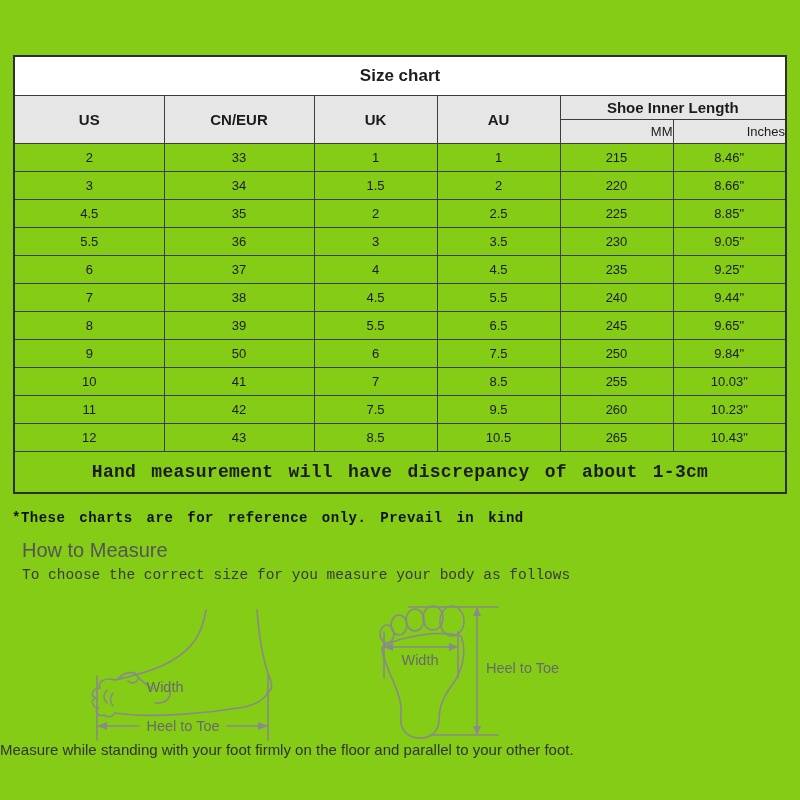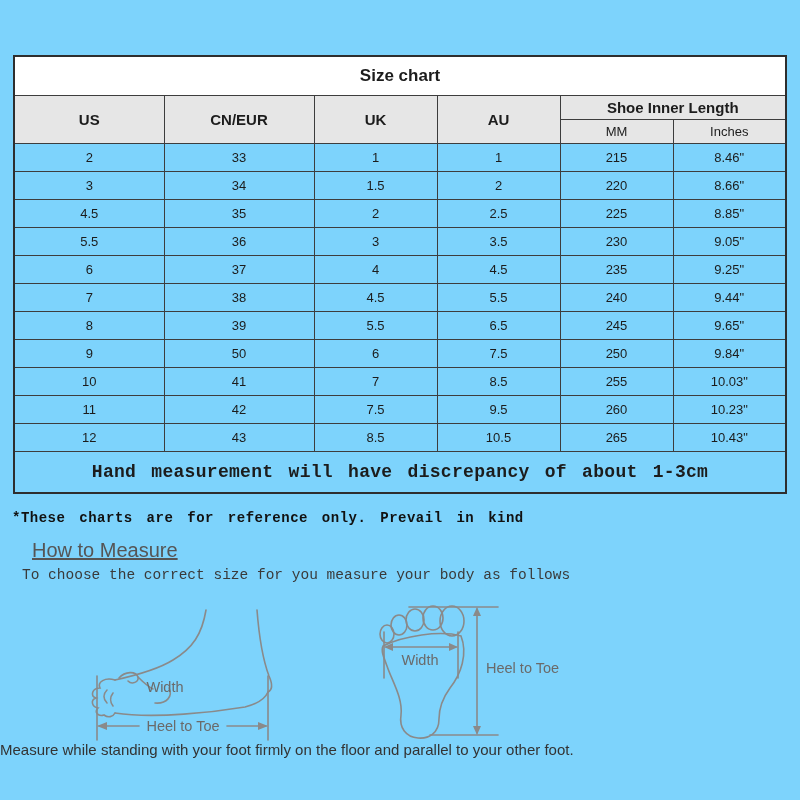--- a/index.html
+++ b/index.html
@@ -1,51 +1,51 @@
 <!DOCTYPE html>
 <html><head>
 <meta charset="utf-8">
 <style>
   html,body{margin:0;padding:0;}
   body{
     width:800px;height:800px;background:#ffffff;
     font-family:"Liberation Sans", sans-serif;
     position:relative;overflow:hidden;color:#1a1a1a;
   }
-  .page{position:absolute;inset:0;background:#7dd3fc;}
+  .page{position:absolute;inset:0;background:#84cc16;}
 
   table.size-chart{
     position:absolute;left:13px;top:55px;width:773px;
     border-collapse:collapse;table-layout:fixed;
     border:2px solid #2e2e2e;
   }
   table.size-chart td{
     border:1px solid #3d3d3d;
     text-align:center;vertical-align:middle;
     padding:0;color:#1c1c1c;
   }
   tr.title-row td{height:38px;font-weight:bold;font-size:17px;background:#ffffff;}
   tr.head-row td{background:#e6e6e6;font-weight:bold;font-size:15px;height:23px;}
-  tr.subhead-row td{background:#e6e6e6;font-weight:normal;font-size:13px;height:23px;}
+  tr.subhead-row td{background:#e6e6e6;font-weight:normal;font-size:13px;height:23px;text-align:right;}
   tr.data-row td{height:27px;font-size:13px;}
   tr.footnote-row td{
     height:40px;
     font-family:"Liberation Mono", monospace;
     font-weight:bold;font-size:18px;letter-spacing:0.3px;word-spacing:4px;
   }
 
   .ref-note{
     position:absolute;left:12px;top:510px;
     font-family:"Liberation Mono", monospace;
     font-weight:bold;font-size:14px;letter-spacing:0.5px;word-spacing:5px;
     color:#111111;white-space:nowrap;
   }
   .htm-heading{
-    position:absolute;left:32px;top:539px;
-    font-size:20px;color:#555555;text-decoration:underline;
+    position:absolute;left:22px;top:539px;
+    font-size:20px;color:#555555;
   }
   .htm-subheading{
     position:absolute;left:22px;top:567px;
     font-size:14.5px;color:#3a3a3a;font-family:Liberation Mono, monospace;
   }
   .caption{
     position:absolute;left:0;top:741px;width:800px;
     text-align:left;font-size:15px;color:#333333;
   }
   svg.diagram{position:absolute;}

